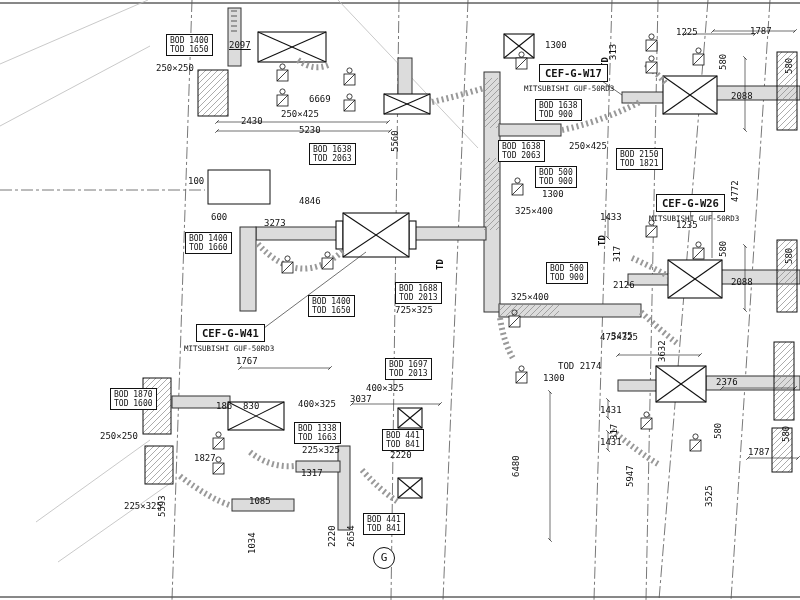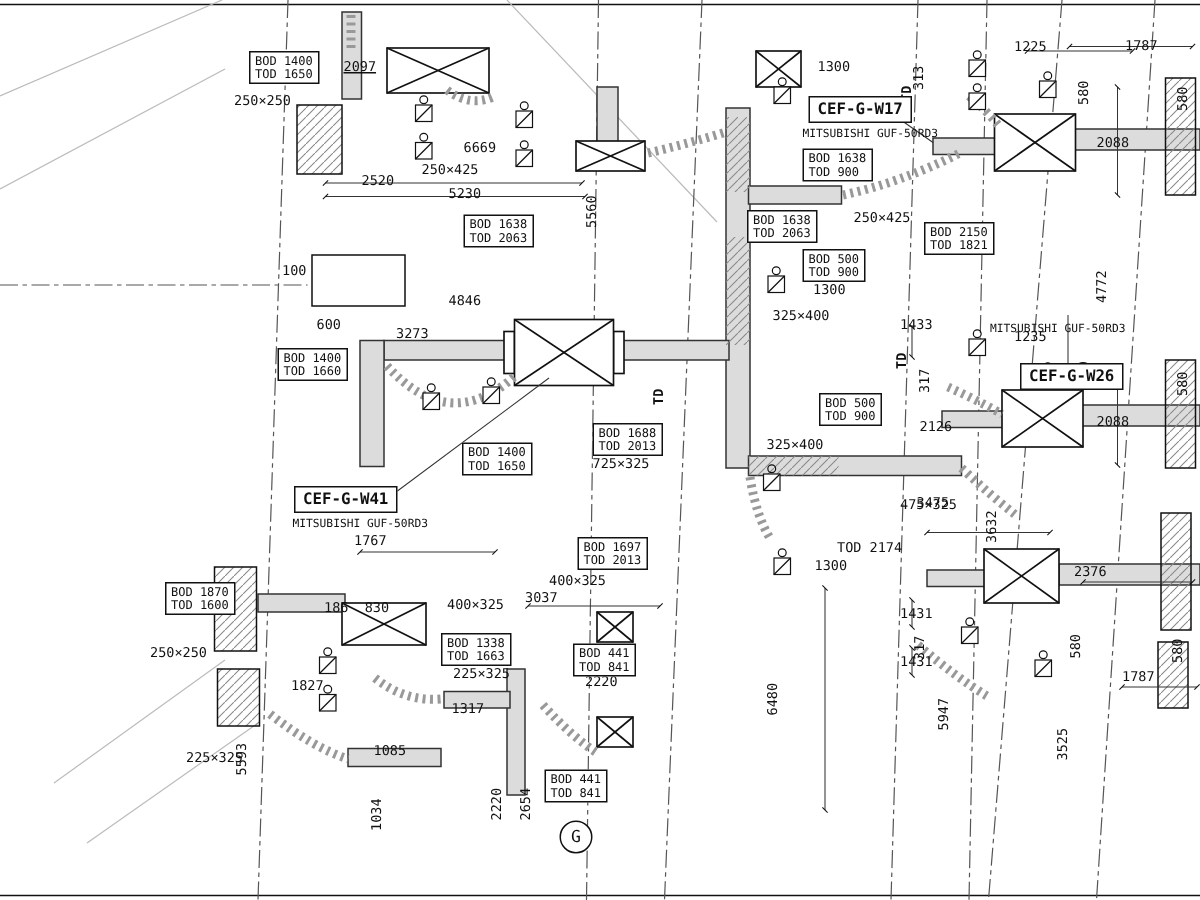--- a/index.html
+++ b/index.html
@@ -18,21 +18,21 @@
   .bodtod {
     position:absolute; border:1px solid #111; background:#fff;
     font-size:8px; line-height:9px; padding:1px 3px; white-space:pre;
     color:#111; font-family:"DejaVu Sans Mono", monospace;
   }
   .eqtag {
     position:absolute; border:1px solid #111; background:#fff;
     font-size:10.5px; font-weight:bold; padding:2px 5px; color:#111;
     white-space:pre; font-family:"DejaVu Sans Mono", monospace;
   }
-  .maker { position:absolute; font-size:7.5px; color:#111; white-space:pre;margin-left:11px; }
+  .maker { position:absolute; font-size:7.5px; color:#111; white-space:pre; }
   .bubble {
     position:absolute; width:20px; height:20px; border:1px solid #111;
     border-radius:50%; text-align:center; line-height:20px; font-size:11px;
     background:#fff; color:#111;
   }
   #grid-bubble { left:373px; top:547px; }
 </style>
 </head>
 <body>
 
@@ -214,21 +214,21 @@
       <line x1="592" y1="74" x2="622" y2="95"></line>
       <line x1="712" y1="210" x2="712" y2="258"></line>
     </g>
   </svg>
 
   <div id="labels">
       <div class="dim" style="left: 545px; top: 40px;">1300</div>
       <div class="dim" style="left: 229px; top: 40px; text-decoration: underline;">2097</div>
       <div class="dim" style="left: 156px; top: 63px;">250×250</div>
       <div class="dim" style="left: 309px; top: 94px;">6669</div>
-      <div class="dim" style="left: 241px; top: 116px;">2520</div>
+      <div class="dim" style="left: 241px; top: 116px;">2430</div>
       <div class="dim" style="left: 281px; top: 109px;">250×425</div>
       <div class="dim" style="left: 299px; top: 125px;">5230</div>
       <div class="dim" style="left: 676px; top: 27px;">1225</div>
       <div class="dim" style="left: 750px; top: 26px;">1787</div>
       <div class="dim" style="left: 731px; top: 91px;">2088</div>
       <div class="dim" style="left: 569px; top: 141px;">250×425</div>
       <div class="dim" style="left: 188px; top: 176px;">100</div>
       <div class="dim" style="left: 299px; top: 196px;">4846</div>
       <div class="dim" style="left: 211px; top: 212px;">600</div>
       <div class="dim" style="left: 264px; top: 218px;">3273</div>
@@ -292,20 +292,20 @@
       <div class="bodtod" style="left: 546px; top: 262px;"><div>BOD 500</div><div>TOD 900</div></div>
       <div class="bodtod" style="left: 308px; top: 295px;"><div>BOD 1400</div><div>TOD 1650</div></div>
       <div class="bodtod" style="left: 395px; top: 282px;"><div>BOD 1688</div><div>TOD 2013</div></div>
       <div class="bodtod" style="left: 385px; top: 358px;"><div>BOD 1697</div><div>TOD 2013</div></div>
       <div class="bodtod" style="left: 110px; top: 388px;"><div>BOD 1870</div><div>TOD 1600</div></div>
       <div class="bodtod" style="left: 294px; top: 422px;"><div>BOD 1338</div><div>TOD 1663</div></div>
       <div class="bodtod" style="left: 382px; top: 429px;"><div>BOD 441</div><div>TOD 841</div></div>
       <div class="bodtod" style="left: 363px; top: 513px;"><div>BOD 441</div><div>TOD 841</div></div>
       <div class="eqtag" style="left: 539px; top: 64px;">CEF-G-W17</div>
       <div class="maker" style="left: 524px; top: 84px;">MITSUBISHI GUF-50RD3</div>
-      <div class="eqtag" style="left: 680px; top: 194px; margin-top: 48px;">CEF-G-W26</div>
+      <div class="eqtag" style="left: 656px; top: 194px;">CEF-G-W26</div>
       <div class="maker" style="left: 649px; top: 214px;">MITSUBISHI GUF-50RD3</div>
       <div class="eqtag" style="left: 196px; top: 324px;">CEF-G-W41</div>
       <div class="maker" style="left: 184px; top: 344px;">MITSUBISHI GUF-50RD3</div>
     </div>
 
   <div id="grid-bubble" class="bubble">G</div>
 </div>
 
 </body></html>

